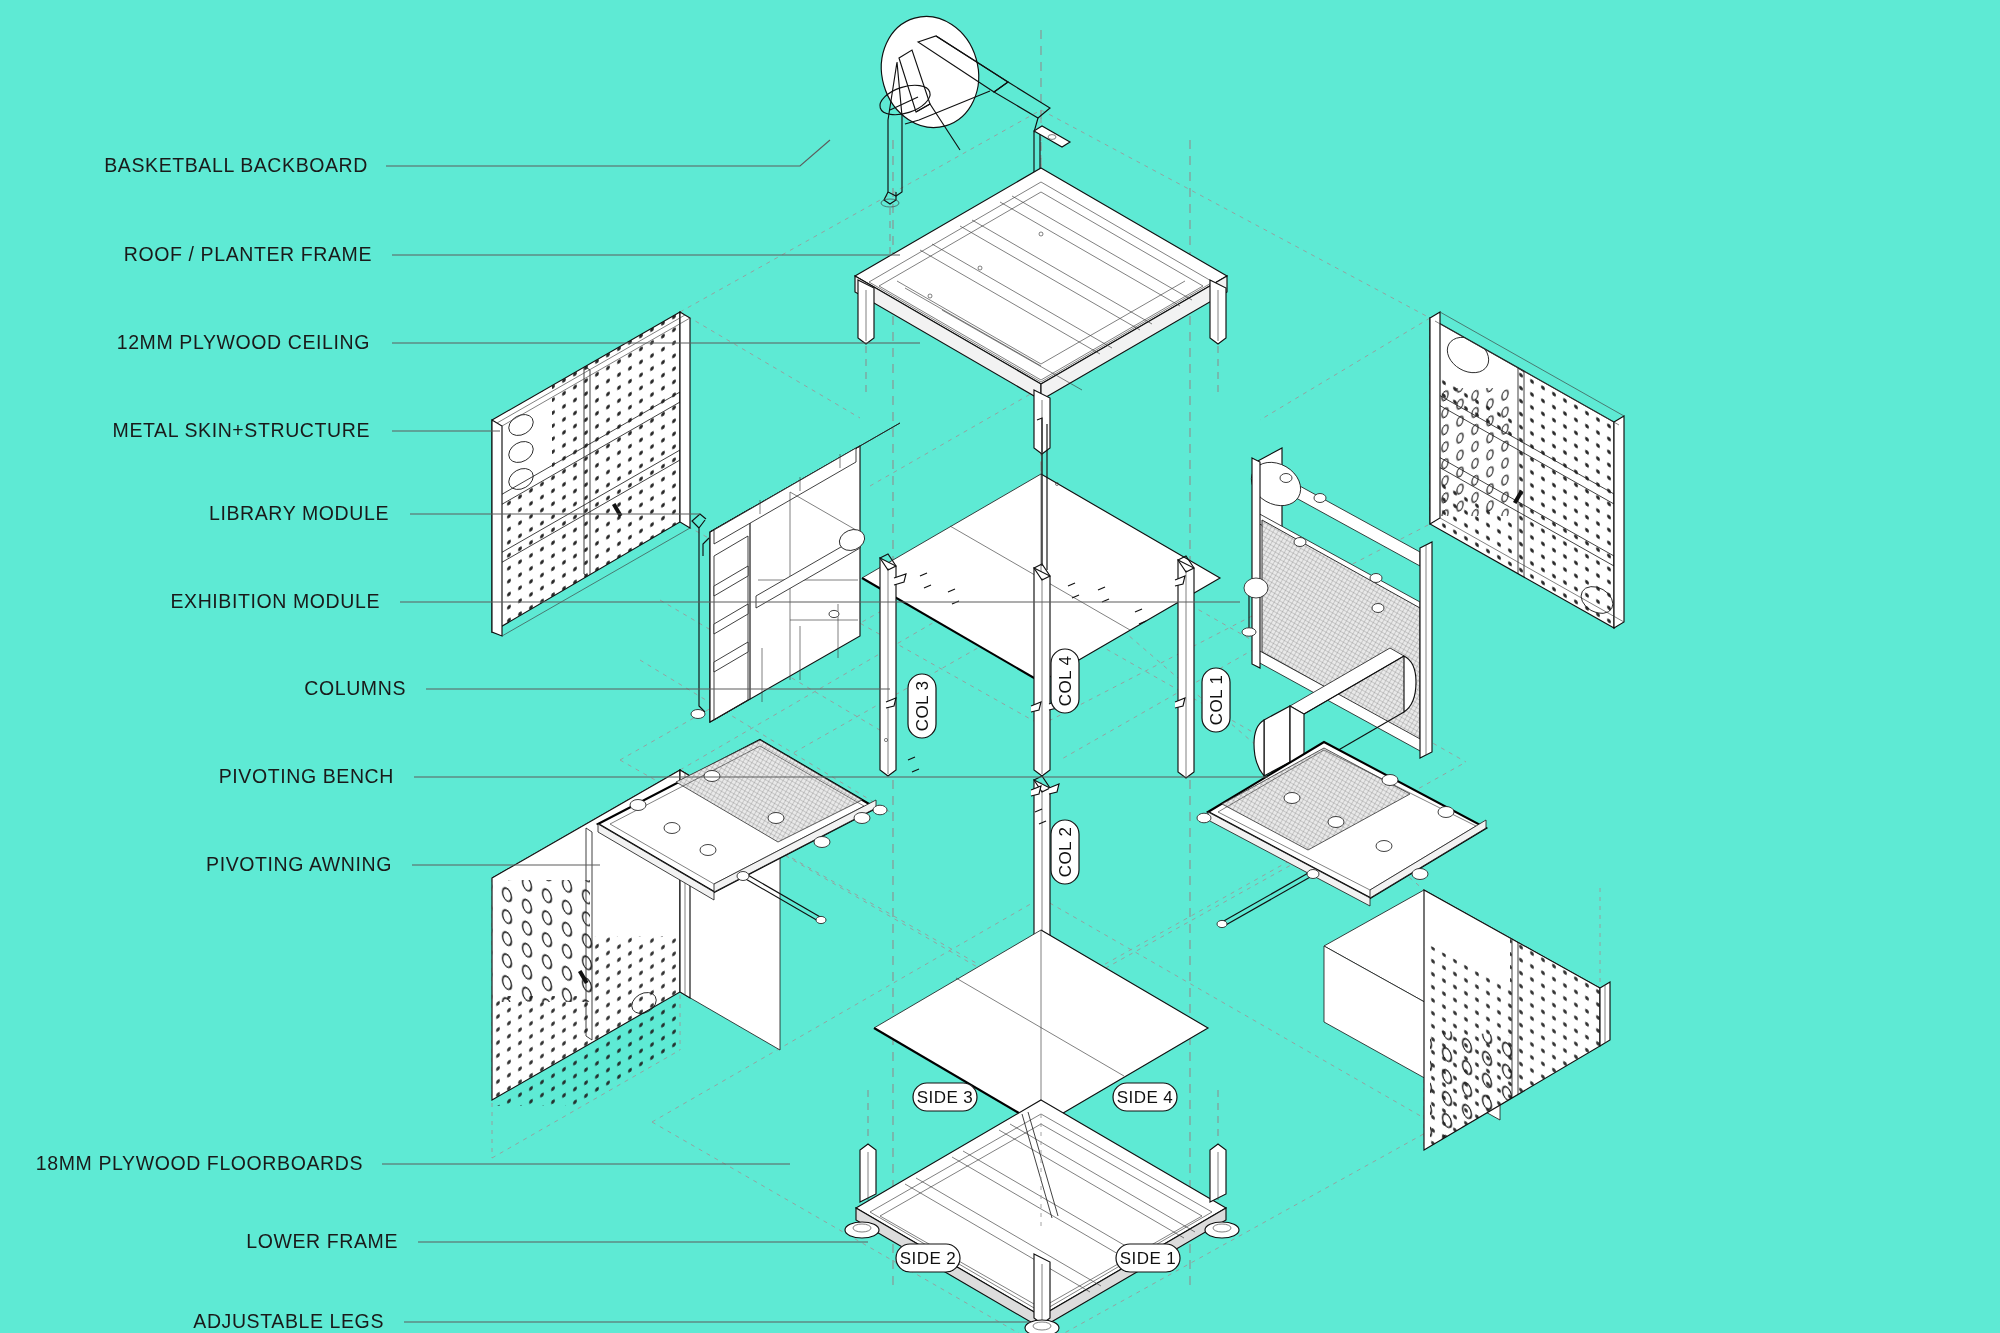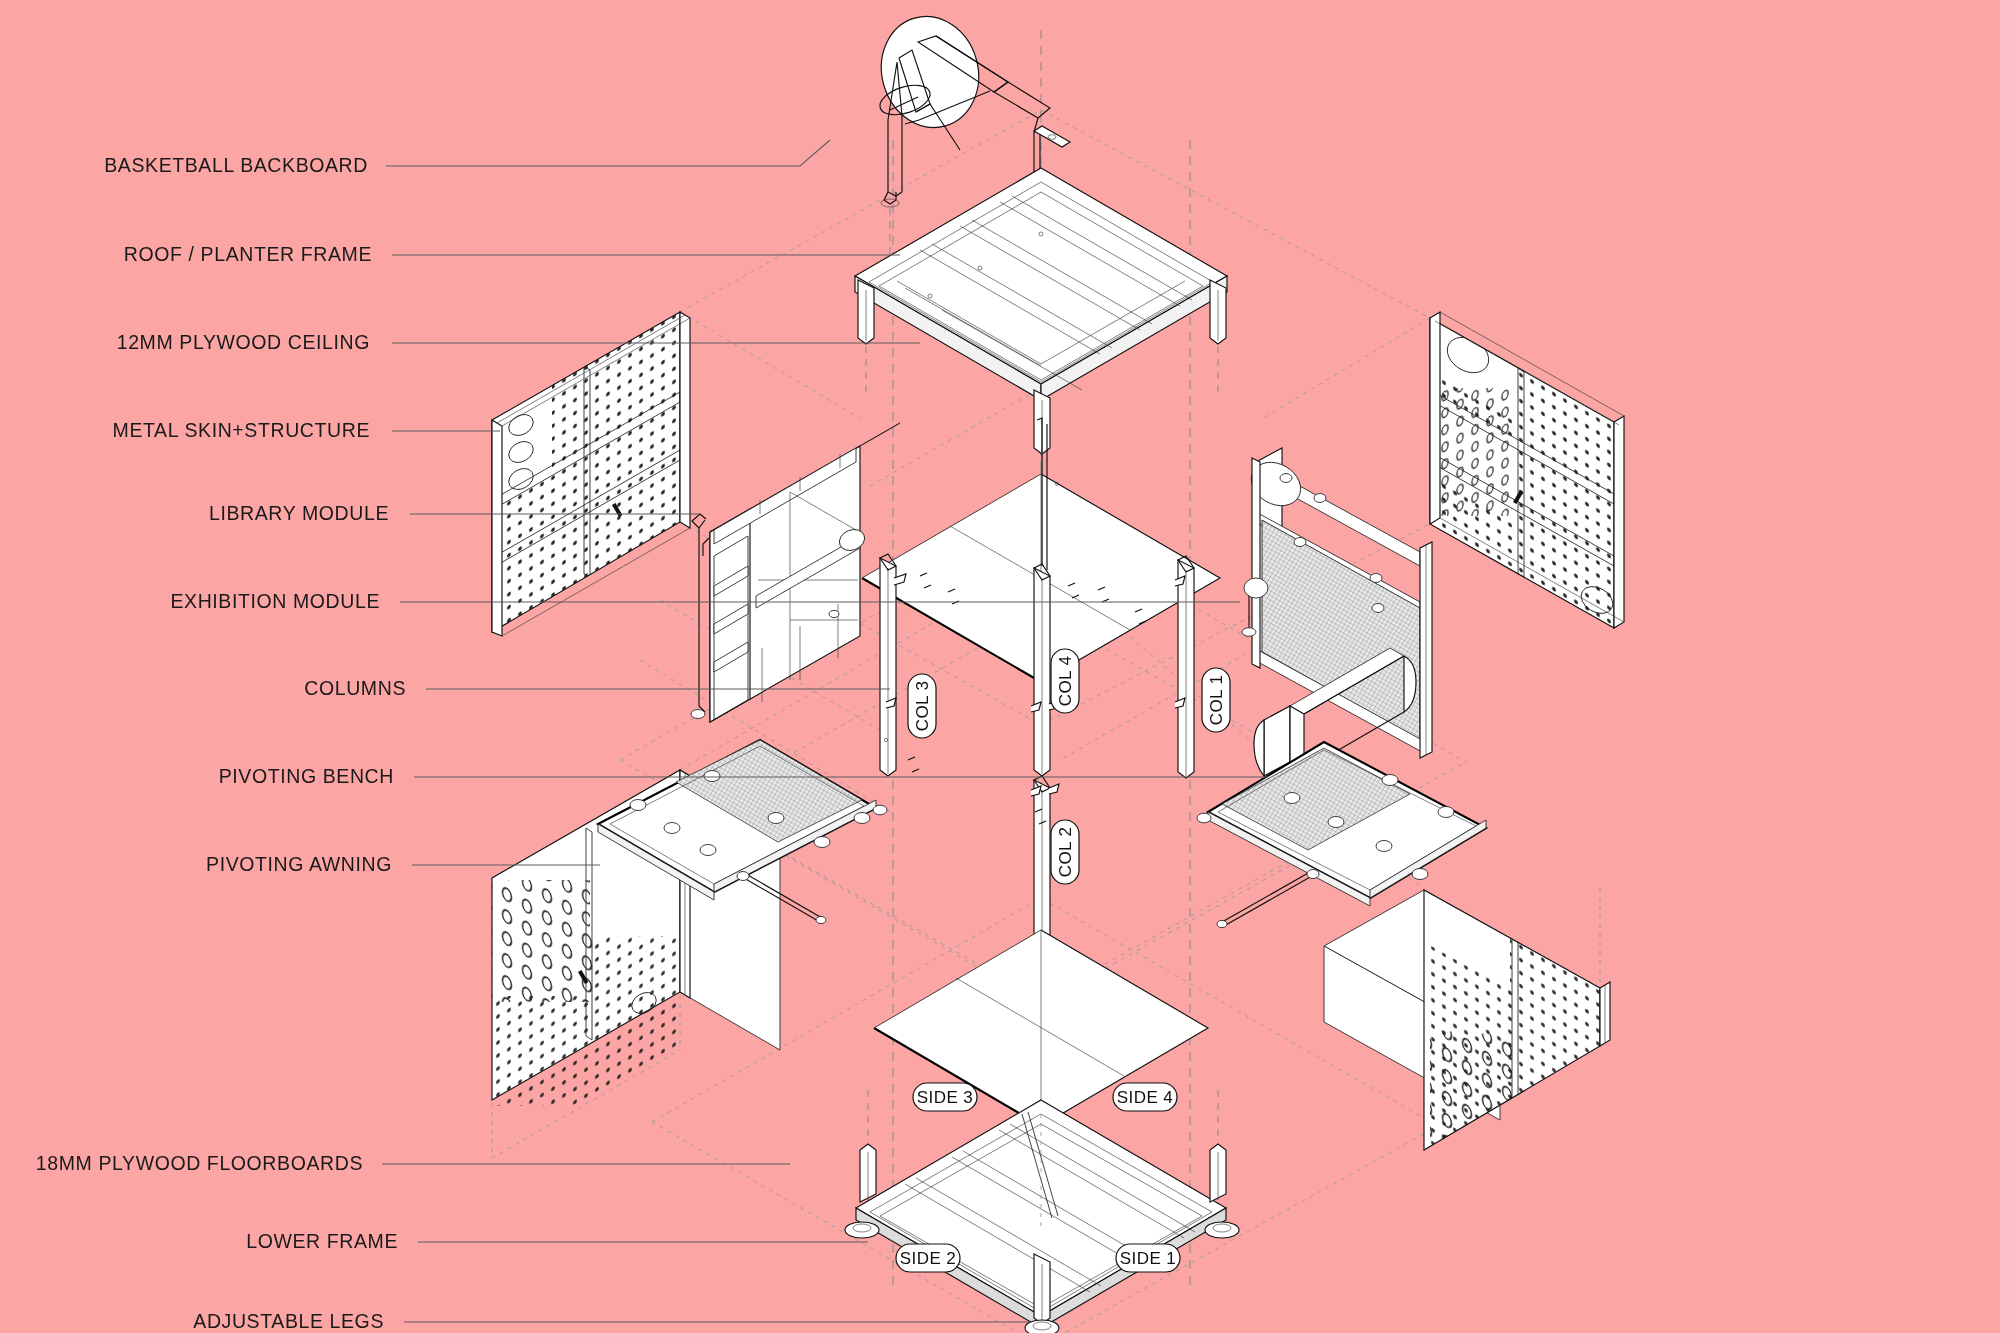--- a/index.html
+++ b/index.html
@@ -1,17 +1,17 @@
 <!DOCTYPE html>
 <html><head>
 <meta charset="utf-8">
 <style>
   html,body{margin:0;padding:0;background:#ffffff;}
   body{width:2000px;height:1333px;font-family:"Liberation Sans",sans-serif;overflow:hidden;}
-  #stage{position:relative;width:2000px;height:1333px;background:#fca5a5;}
+  #stage{position:relative;width:2000px;height:1333px;background:#5eead4;}
   svg#dwg{position:absolute;left:0;top:0;width:2000px;height:1333px;display:block;}
   .lbl{font-family:"Liberation Sans",sans-serif;font-size:19.5px;fill:#1a1a1a;letter-spacing:.6px;}
   .tag{font-family:"Liberation Sans",sans-serif;font-size:17px;fill:#111;letter-spacing:.4px;}
   .leader{stroke:#5d5d5d;stroke-width:1.15;fill:none;}
   .solid{stroke:#101010;fill:none;stroke-width:1.15;}
   .solid-t{stroke:#202020;fill:none;stroke-width:.85;}
   .hair{stroke:#3c3c3c;fill:none;stroke-width:.65;}
   .dash{stroke:#8a8a8a;fill:none;stroke-width:1;stroke-dasharray:7 6;}
   .dashfine{stroke:#9a9a9a;fill:none;stroke-width:.9;stroke-dasharray:4 5;}
   .axis{stroke:#8e8e8e;fill:none;stroke-width:1.1;stroke-dasharray:9 7;}

